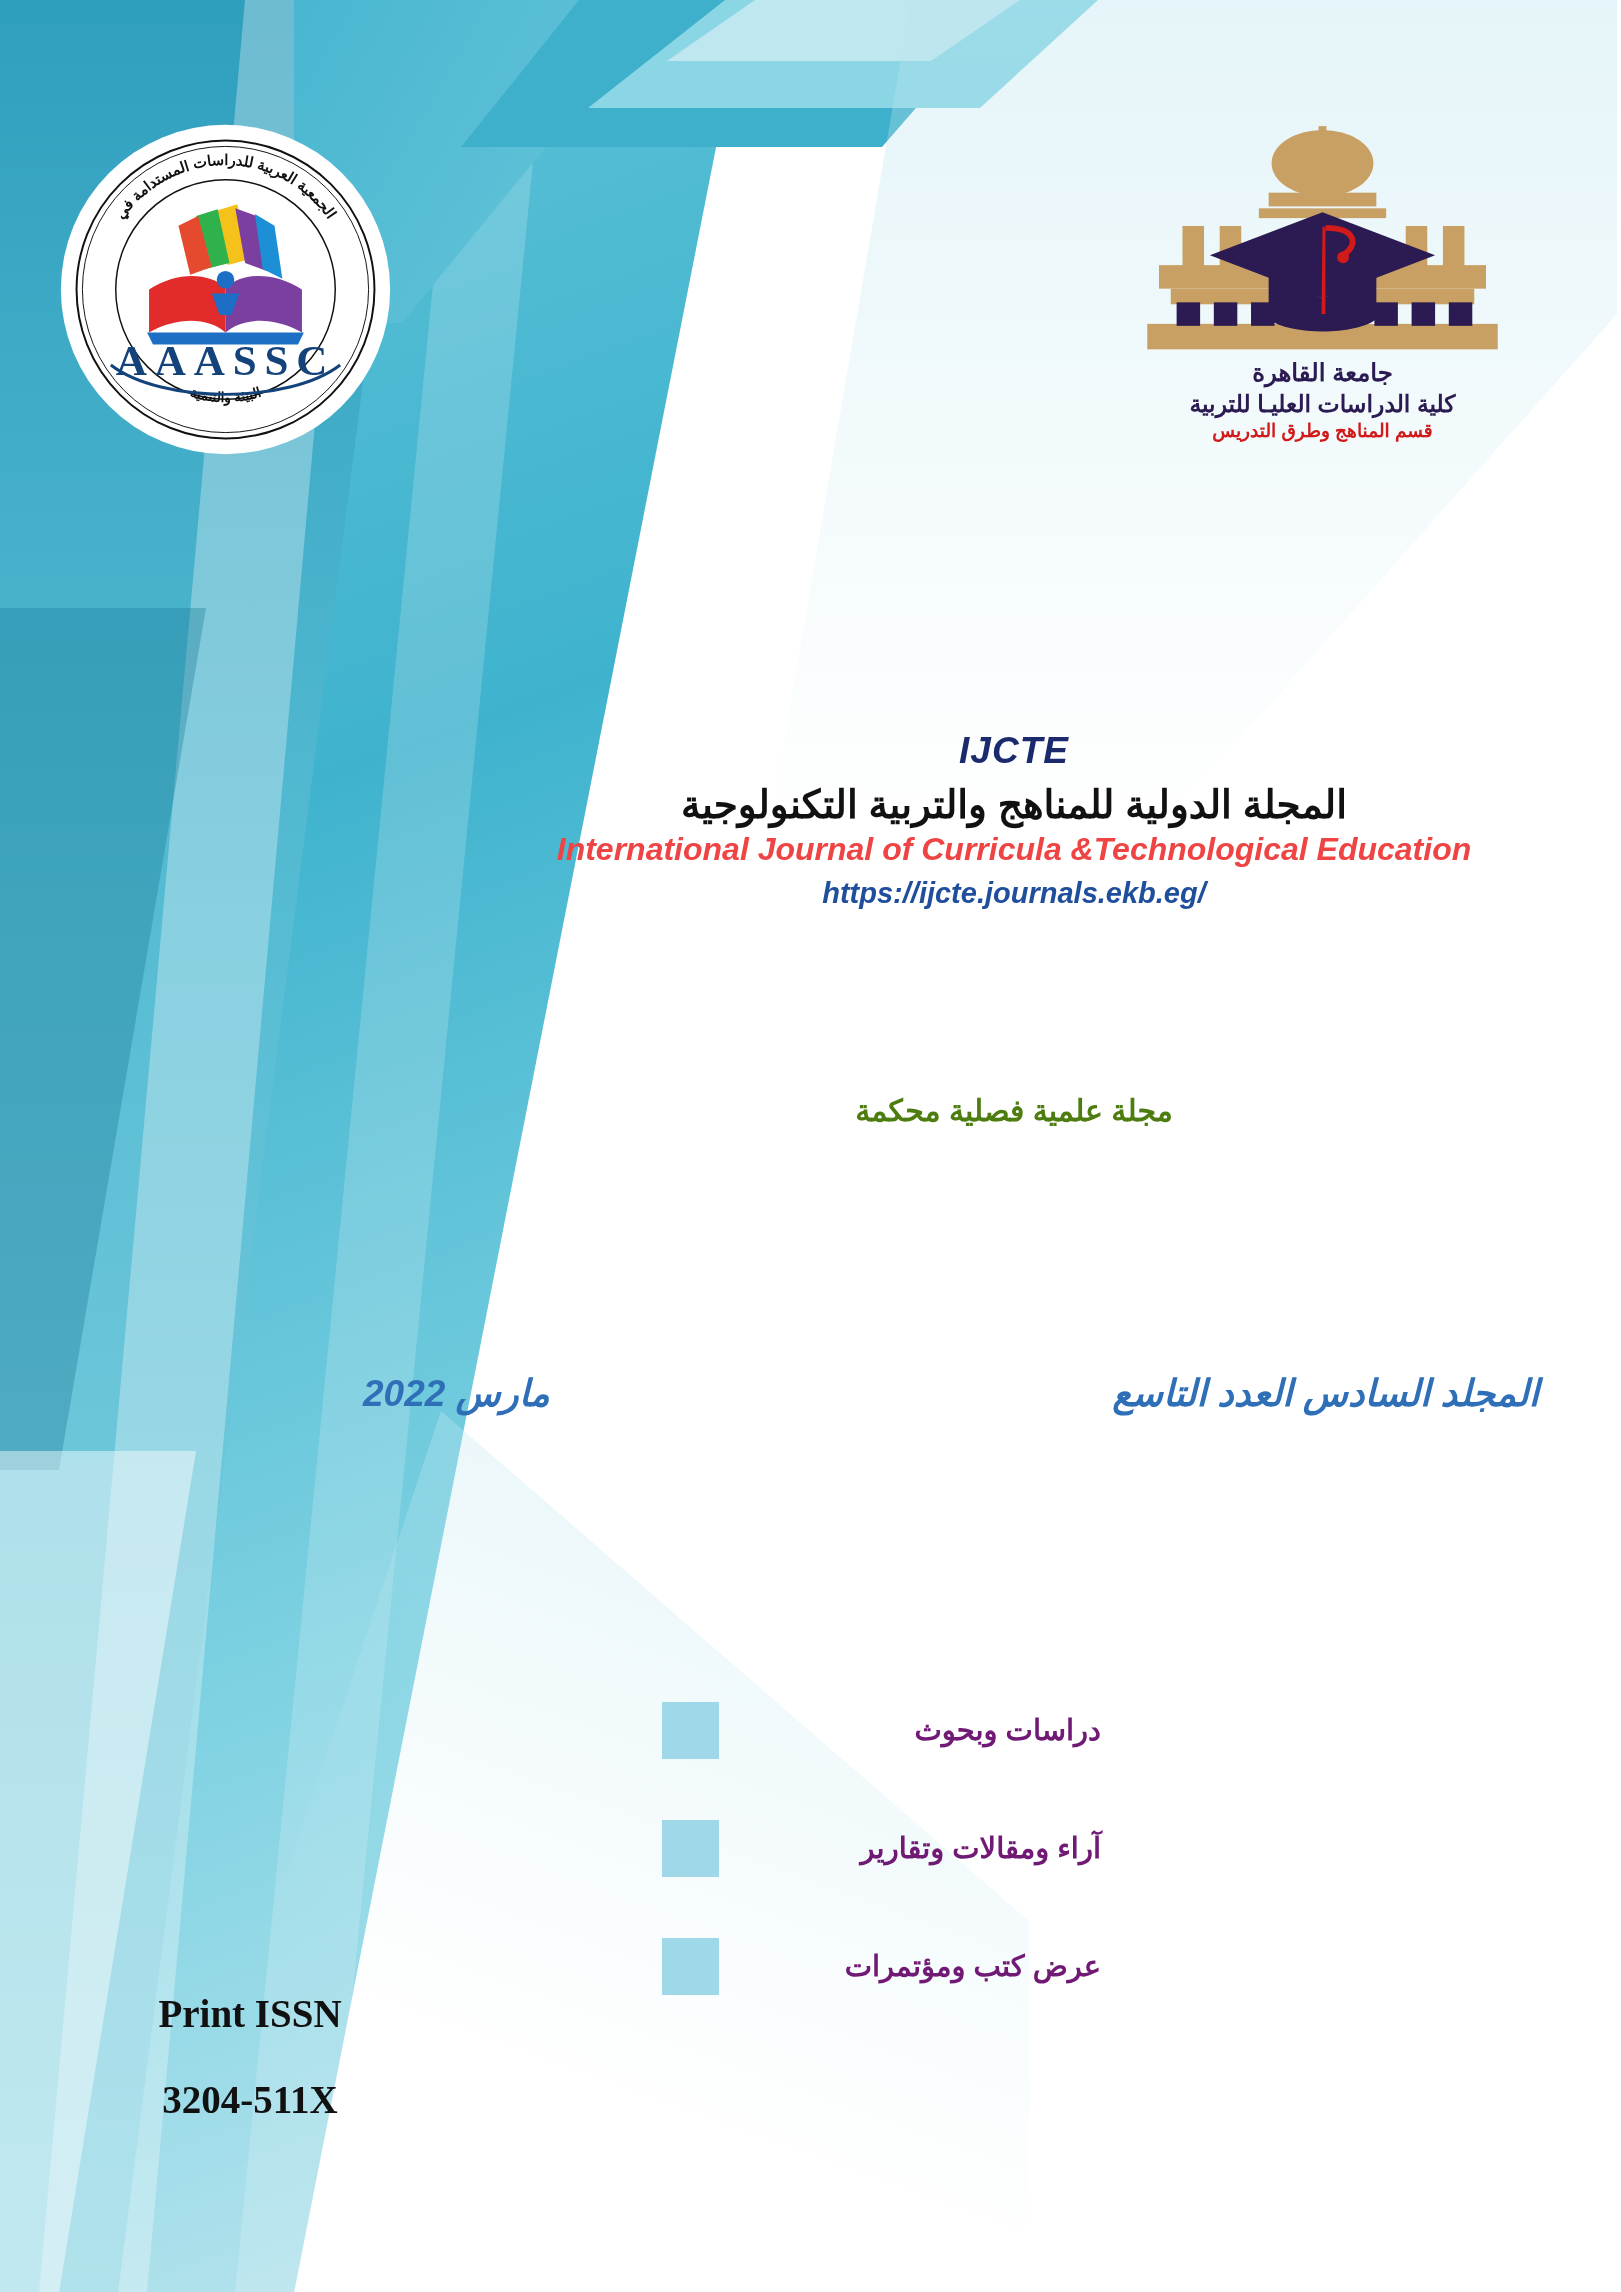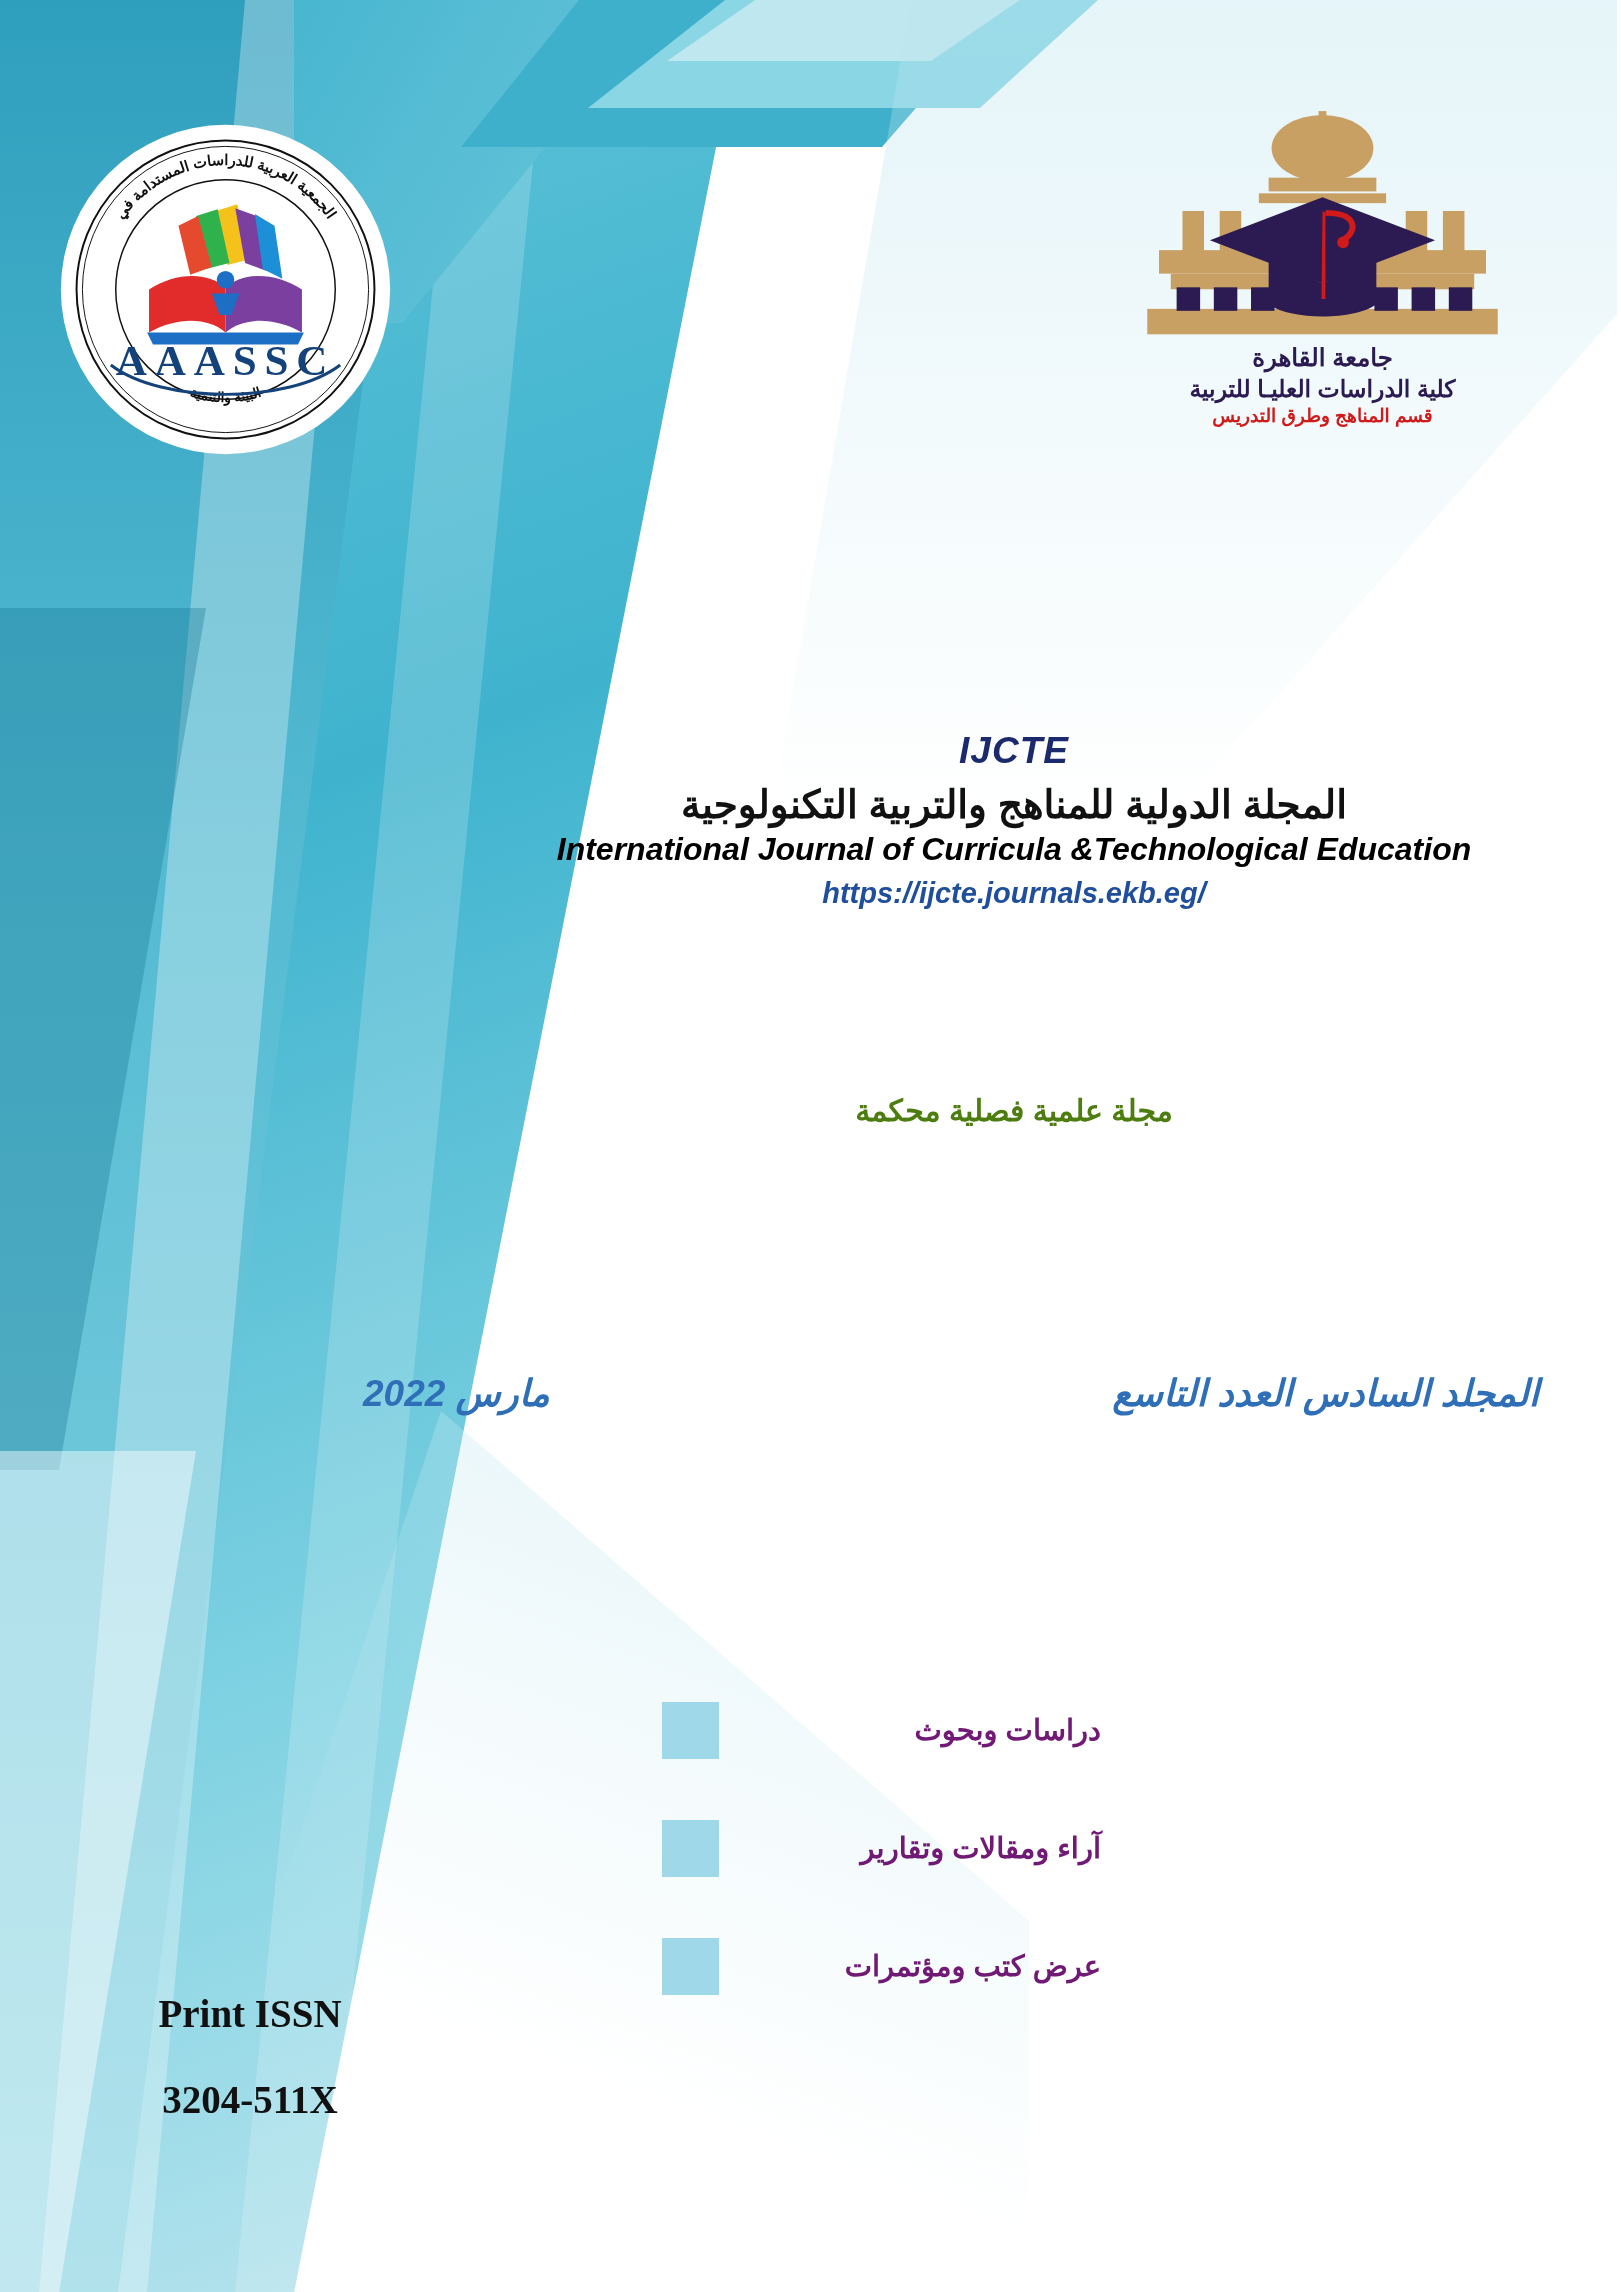--- a/index.html
+++ b/index.html
@@ -101,21 +101,21 @@
   }
 
   
   .logo-aaassc {
     position: absolute;
     left: 54px; top: 118px;
     width: 343px; height: 343px;
   }
   .logo-cairo {
     position: absolute;
-    left: 1112px; top: 103px;
+    left: 1112px; top: 118px;
     width: 421px; height: 353px;
     text-align: center;
   }
 
   
   .journal-block {
     position: absolute;
     left: 470px; top: 730px;
     width: 1088px;
     text-align: center;
@@ -133,21 +133,21 @@
     font-size: 39px;
     font-weight: bold;
     color: #111111;
     direction: rtl;
     margin-bottom: 3.9px;
   }
   .journal-en {
     font-size: 32px;
     font-weight: bold;
     font-style: italic;
-    color: #000000;
+    color: #ef4444;
     margin-bottom: 9.8px;
   }
   .journal-url {
     font-size: 29px;
     font-style: italic;
     font-weight: bold;
     color: #1f4e9c;
   }
 
   .subtitle-ar {

